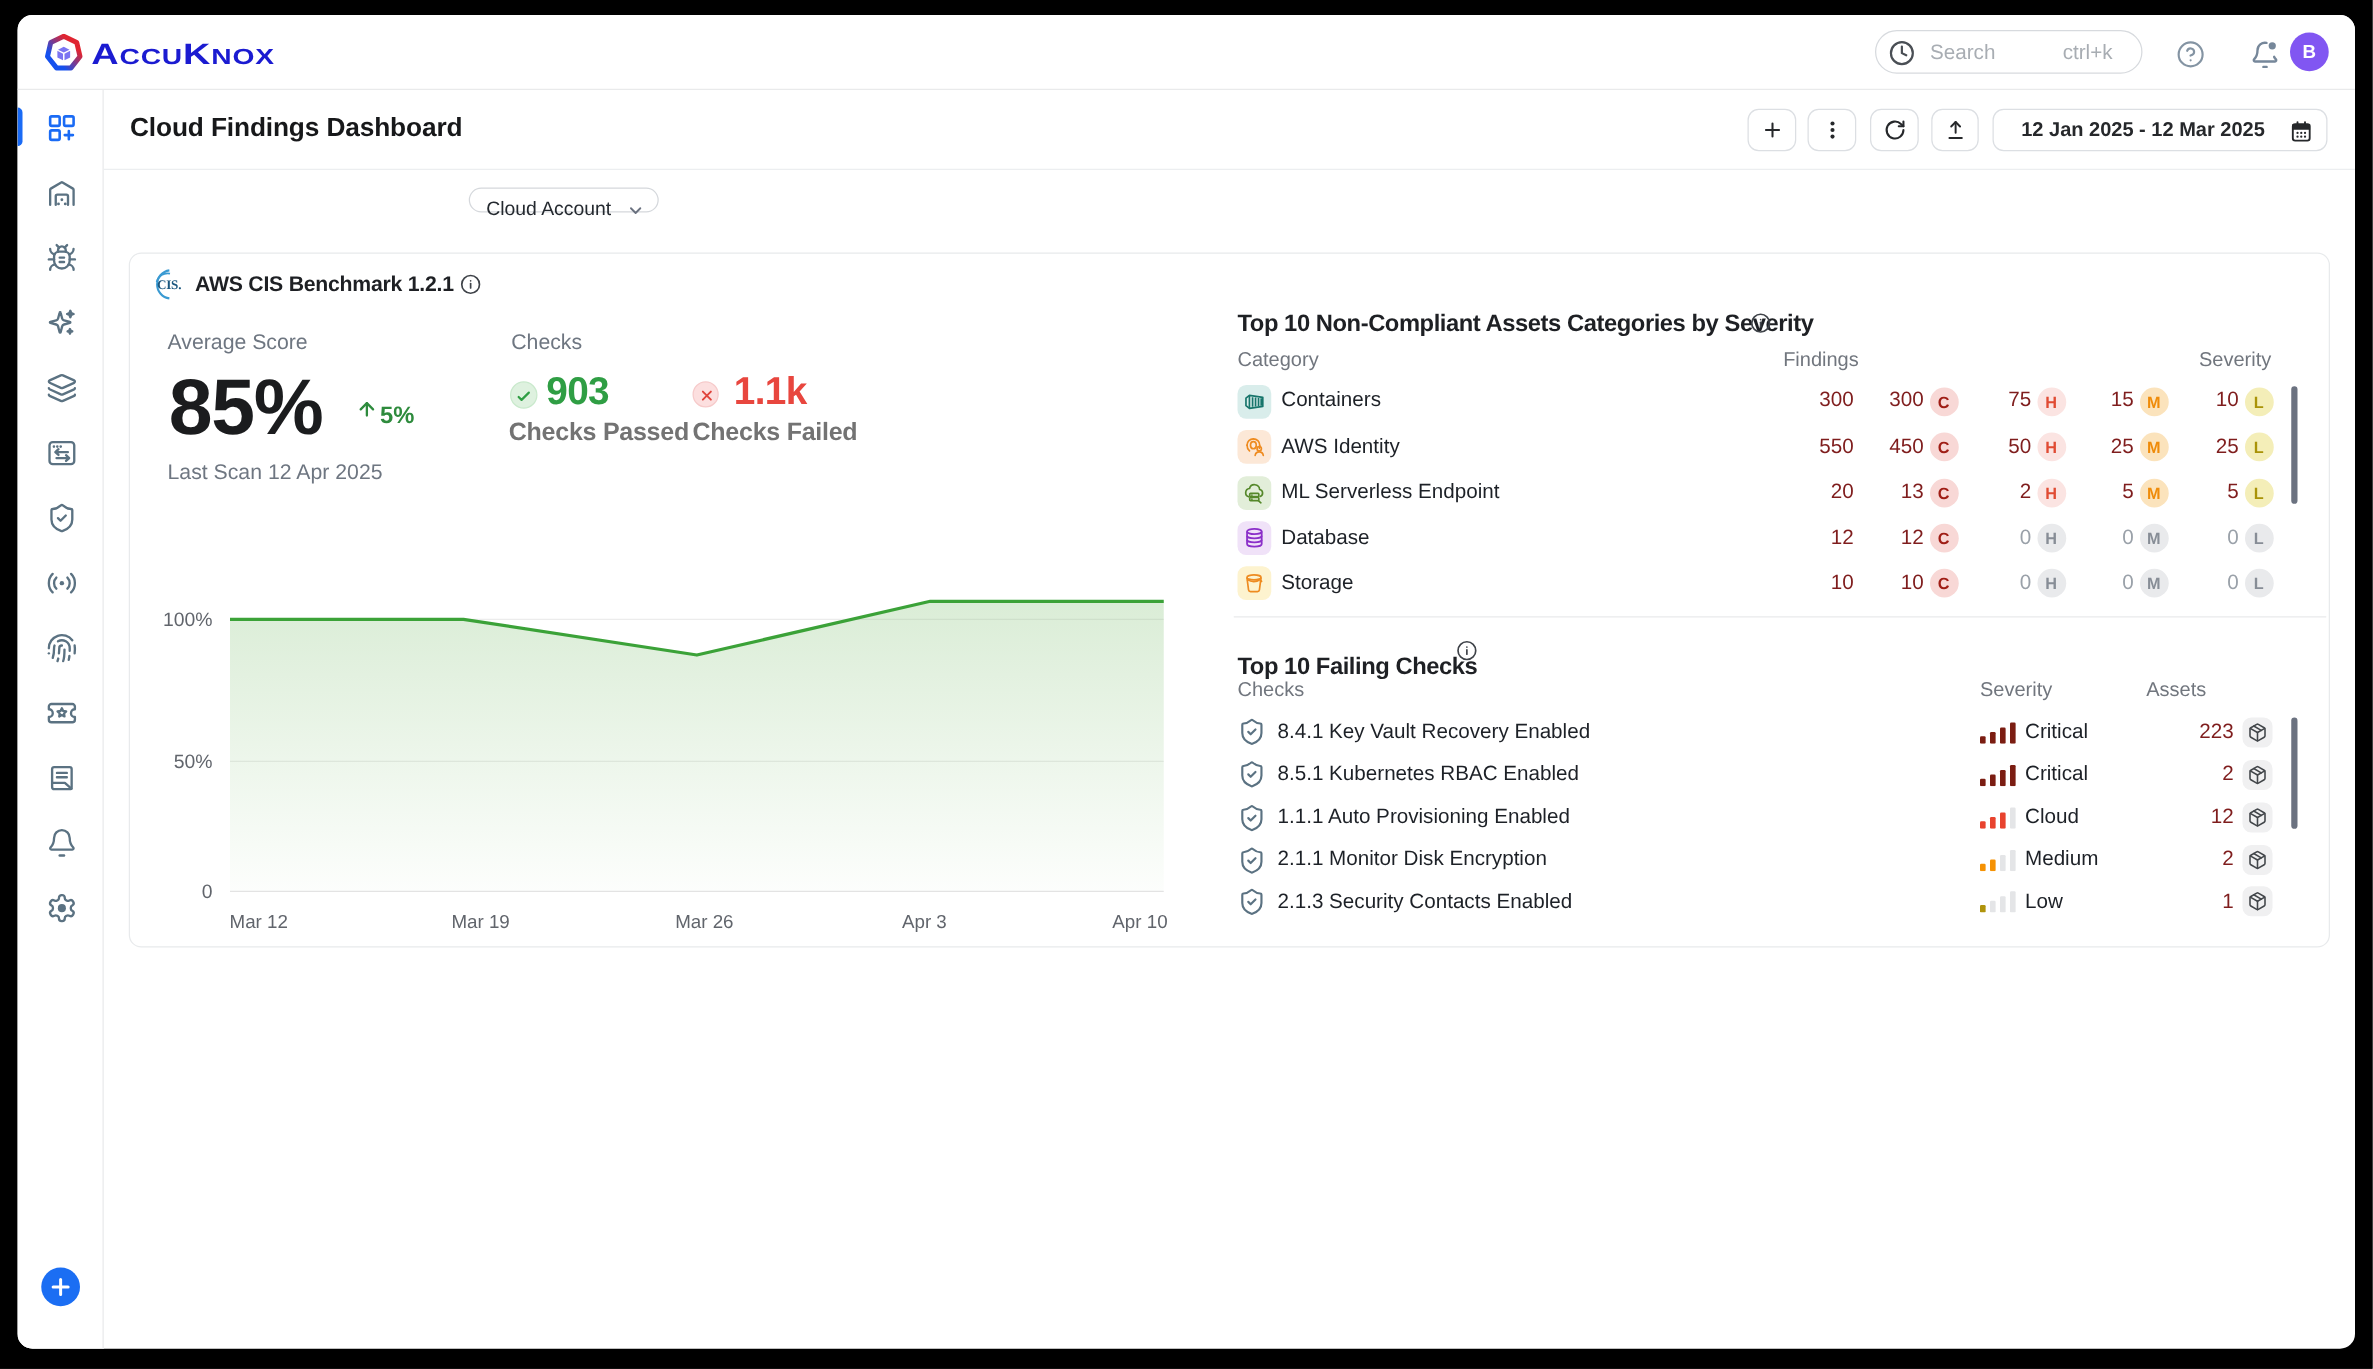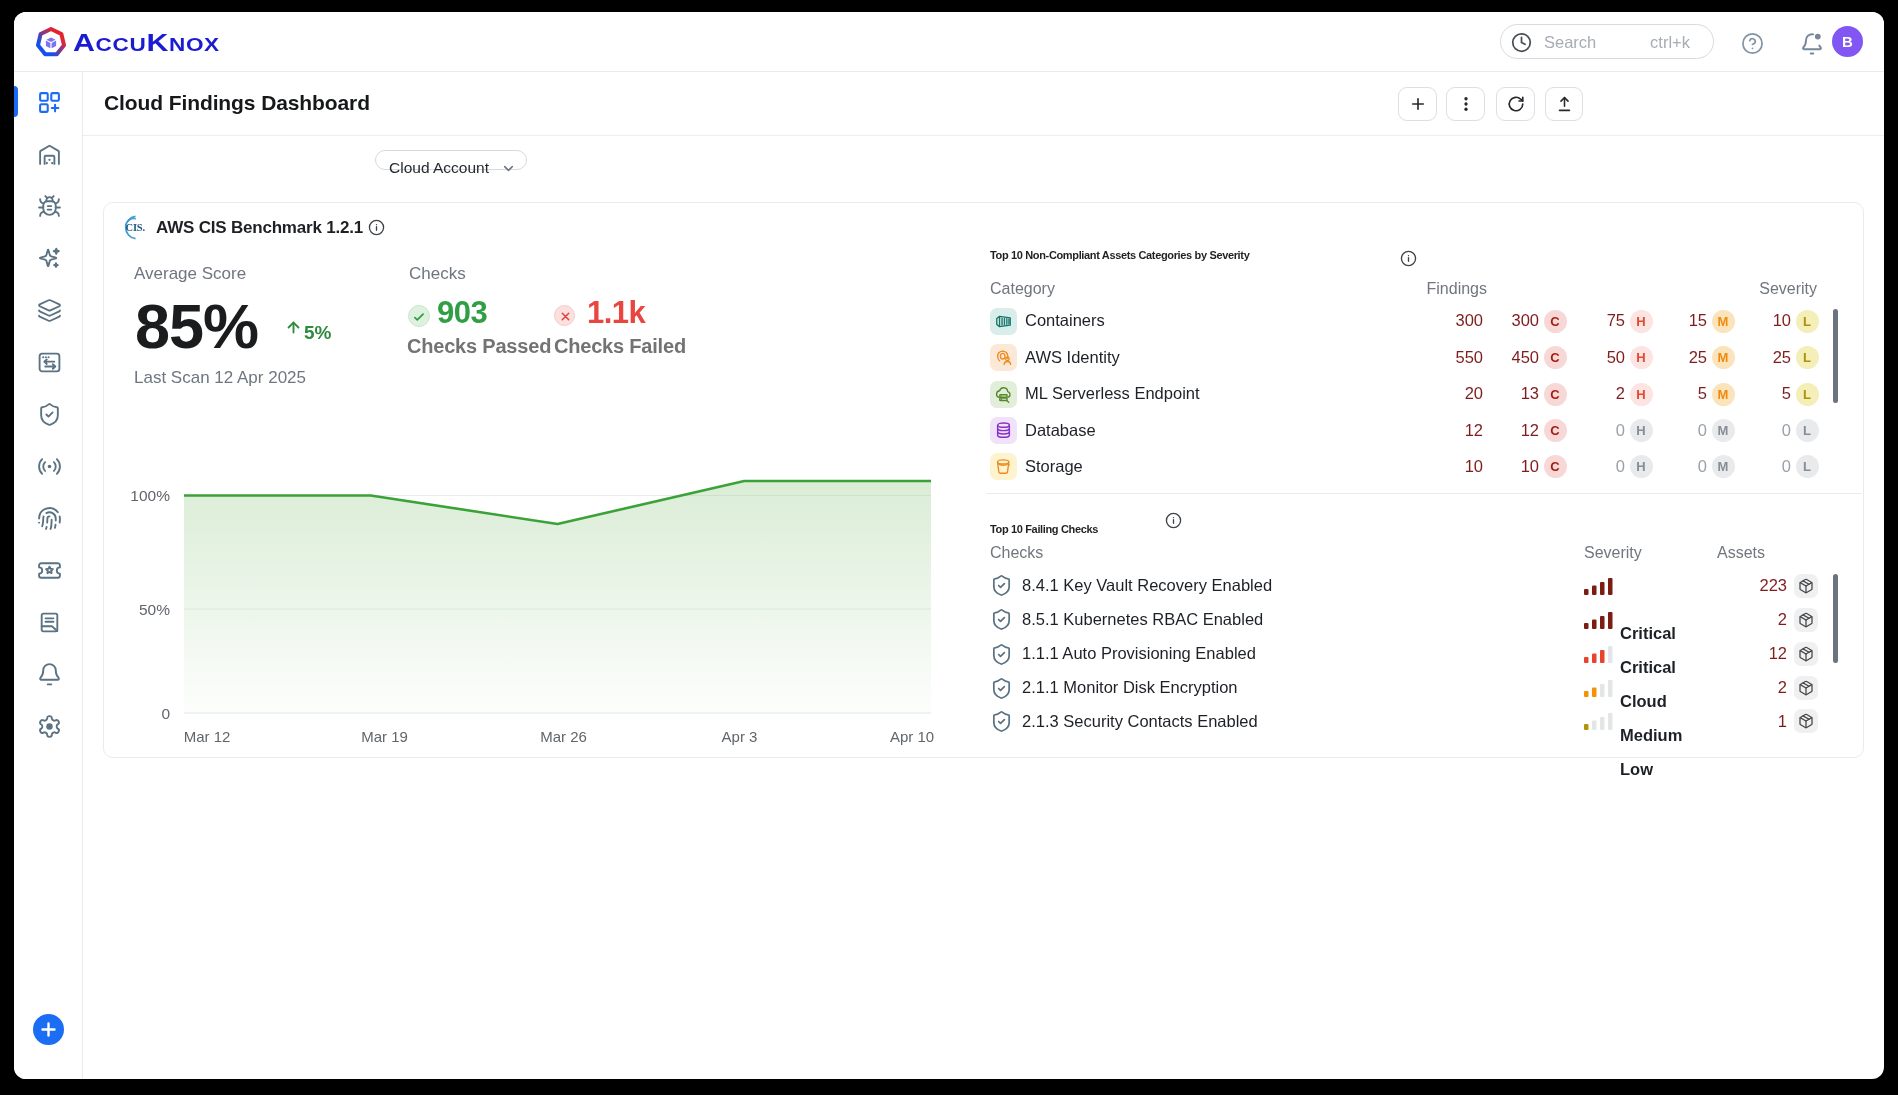--- a/index.html
+++ b/index.html
@@ -55,35 +55,35 @@
 #bigpct { position:absolute; left:31px; top:92px; font-size:63px; font-weight:700;
   color:#1b1c1e; letter-spacing:-1px; line-height:1; }
 #delta { position:absolute; left:200px; top:119px; font-size:19px; font-weight:700; color:#2e8b3d; }
 #passnum { position:absolute; left:333px; top:94px; font-size:31px; font-weight:700;
   color:#2f9e44; line-height:1; letter-spacing:-0.5px;}
 #failnum { position:absolute; left:483px; top:94px; font-size:31px; font-weight:700;
   color:#e8463e; line-height:1; letter-spacing:-0.5px;}
 .sublab { position:absolute; top:131.5px; font-size:20px; font-weight:700; color:#737373; letter-spacing:-0.2px; }
 .statcirc { position:absolute; width:21px; height:21px; border-radius:50%; top:102px; }
 
-.rtitle { position:absolute; left:886px; font-weight:700; color:#1e2024; font-size:11px; letter-spacing:-0.35px; }
+.rtitle { position:absolute; left:886px; font-weight:700; color:#1e2024; font-size:19px; letter-spacing:-0.35px; }
 .rhead { position:absolute; font-size:16px; color:#71767e; }
 .catbox { position:absolute; left:886px; width:27px; height:27px; border-radius:7px; }
 .catname { position:absolute; left:921px; font-size:16.5px; color:#1d2127; font-weight:500; }
 .num { position:absolute; font-size:16.5px; color:#7f1d1d; text-align:right; font-weight:500;}
 .num.gray { color:#9aa1a9; }
 .badge { position:absolute; width:23px; height:23px; border-radius:50%; font-size:13px;
   font-weight:700; text-align:center; line-height:23px; }
 .bC { background:#f8d8d6; color:#9f1d15; }
 .bH { background:#fbe4e2; color:#e04b33; }
 .bM { background:#fbe3bc; color:#ef8b09; }
 .bL { background:#f4eeb8; color:#a99307; }
 .bG { background:#e9eaec; color:#878d96; }
 .chkname { position:absolute; left:918px; font-size:16.5px; color:#1d2127; font-weight:500; }
-.sevlab { position:absolute; left:1516px; font-size:16.5px; color:#1d2127; font-weight:700;margin-top:48px; }
+.sevlab { position:absolute; left:1516px; font-size:16.5px; color:#1d2127; font-weight:400; }
 .pkg { position:absolute; left:1690px; width:24px; height:24px; border-radius:7px;
   background:#f0f0f1; }
 .sbar { position:absolute; left:1729px; width:5px; background:#6b7280; border-radius:3px; }
 #rdiv { position:absolute; left:883px; top:290px; width:874px; height:1px; background:#e9eaeb; }
 </style>
 </head>
 <body>
 <div id="app">
 
   <div id="topbar">
@@ -228,20 +228,36 @@
     <svg class="abs" style="left:10px;top:7px;" width="18" height="18" viewBox="0 0 24 24" fill="none" stroke="#26282b" stroke-width="2.2" stroke-linecap="round" stroke-linejoin="round">
         <path d="M21 12a9 9 0 1 1-2.64-6.36L21 8"></path>
         <path d="M21 3v5h-5"></path>
       </svg>
   </div>
   <div class="hbtn" style="left:1531px; width:38px;">
     <svg class="abs" style="left:10px;top:7px;" width="17" height="18" viewBox="0 0 24 24" fill="none" stroke="#26282b" stroke-width="2.2" stroke-linecap="round" stroke-linejoin="round">
         <path d="M12 15V3"></path>
         <path d="m7 8 5-5 5 5"></path>
         <path d="M5 21h14"></path>
+      </svg>
+  </div>
+  <div id="datebox">
+    <span class="txt">12 Jan 2025 - 12 Mar 2025</span>
+    <svg class="abs" style="left:237px;top:8px;" width="18" height="18" viewBox="0 0 24 24" fill="none" stroke="#26282b" stroke-width="2" stroke-linecap="round">
+        <rect x="3" y="4.5" width="18" height="17.5" rx="2.5"></rect>
+        <path d="M3.5 5.5h17v4h-17z" fill="#26282b" stroke="#26282b"></path>
+        <path d="M8 2.2v3M16 2.2v3"></path>
+        <g fill="#26282b" stroke="none">
+          <circle cx="8" cy="13.8" r="1.2"></circle>
+          <circle cx="12" cy="13.8" r="1.2"></circle>
+          <circle cx="16" cy="13.8" r="1.2"></circle>
+          <circle cx="8" cy="17.8" r="1.2"></circle>
+          <circle cx="12" cy="17.8" r="1.2"></circle>
+          <circle cx="16" cy="17.8" r="1.2"></circle>
+        </g>
       </svg>
   </div>
   <div id="hdiv"></div>
 
   <div id="acct">
     <span class="txt">Cloud Account</span>
     <svg class="abs" style="left:125px; top:10px;" width="15" height="15" viewBox="0 0 24 24" fill="none" stroke="#6b7280" stroke-width="2.4" stroke-linecap="round" stroke-linejoin="round">
         <path d="m6 9 6 6 6-6"></path>
       </svg>
   </div>

